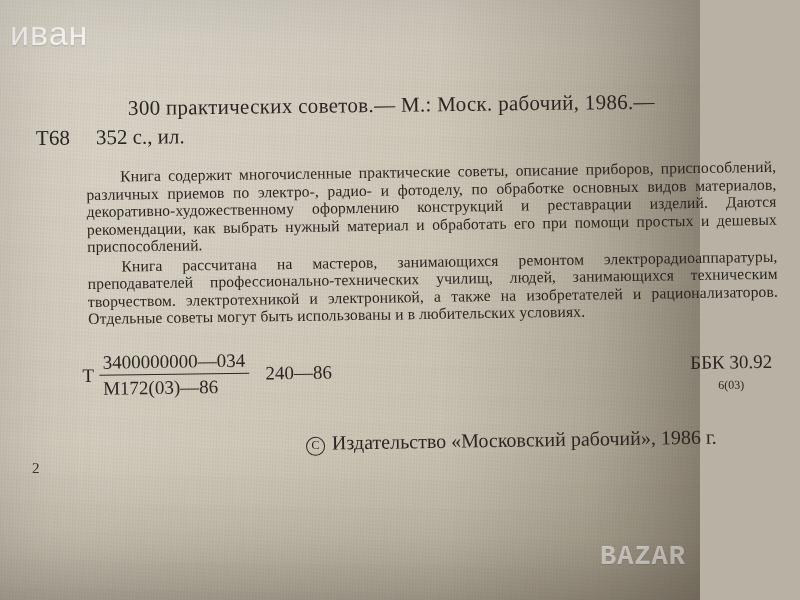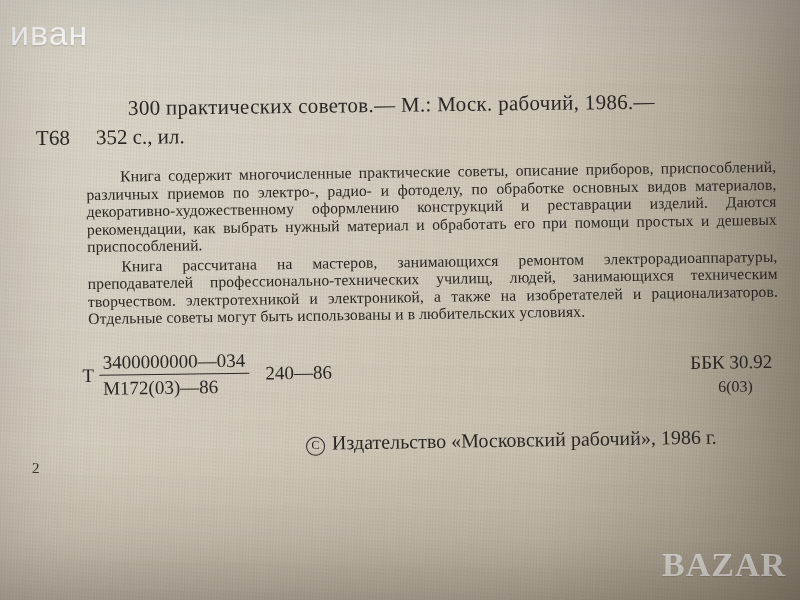--- a/index.html
+++ b/index.html
@@ -8,21 +8,21 @@
   }
   body {
     width: 800px;
     height: 600px;
     overflow: hidden;
     font-family: "Liberation Serif", serif;
     background: #b9b2a4;
   }
   #page {
     position: relative;
-    width: 800px;
+    width: 700px;
     height: 600px;
     background:
       radial-gradient(ellipse at 30% 30%, rgba(255,255,255,0.10), rgba(0,0,0,0) 60%),
       linear-gradient(115deg, #d8d2c4 0%, #d2ccbd 25%, #cdc6b6 50%, #c6bfae 72%, #b6ae9c 100%);
   }
   
   #grain {
     position: absolute;
     inset: 0;
     background-image:
@@ -61,24 +61,24 @@
     font-family: "Liberation Sans", sans-serif;
     font-size: 34px;
     color: #ffffff;
     opacity: 0.92;
     letter-spacing: 1px;
     text-shadow: 0 1px 2px rgba(0,0,0,0.18);
   }
   #wm-bazar {
     position: absolute;
     right: 14px;
-    bottom: 16px;
-    font-family: Liberation Serif, serif;
+    bottom: 28px;
+    font-family: Liberation Mono, monospace;
     font-weight: bold;
-    font-size: 34px;
+    font-size: 27px;
     letter-spacing: 1px;
     color: rgba(255,255,255,0.55);
     text-shadow: 0 1px 1px rgba(0,0,0,0.12);
   }
 
   
   .txt {
     position: absolute;
     color: #2a2722;
     white-space: nowrap;
@@ -144,21 +144,21 @@
   #bbk {
     left: 690px;
     top: 352px;
     font-size: 19px;
     transform: rotate(-0.8deg);
     transform-origin: left top;
   }
   #bbk2 {
     left: 718px;
     top: 378px;
-    font-size: 16px;
+    font-size: 12px;
     transform: rotate(-0.8deg);
     transform-origin: left top;
   }
 
   #publisher-line {
     left: 306px;
     top: 432px;
     font-size: 20px;
     transform: rotate(-0.9deg);
     transform-origin: left center;

